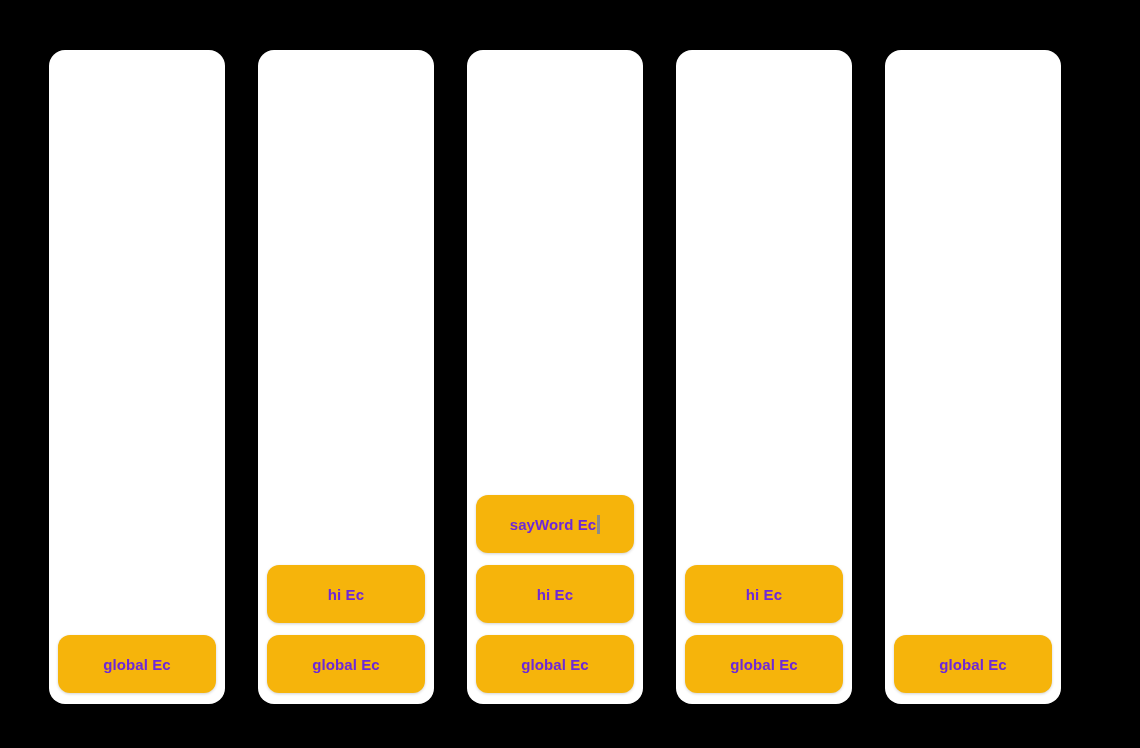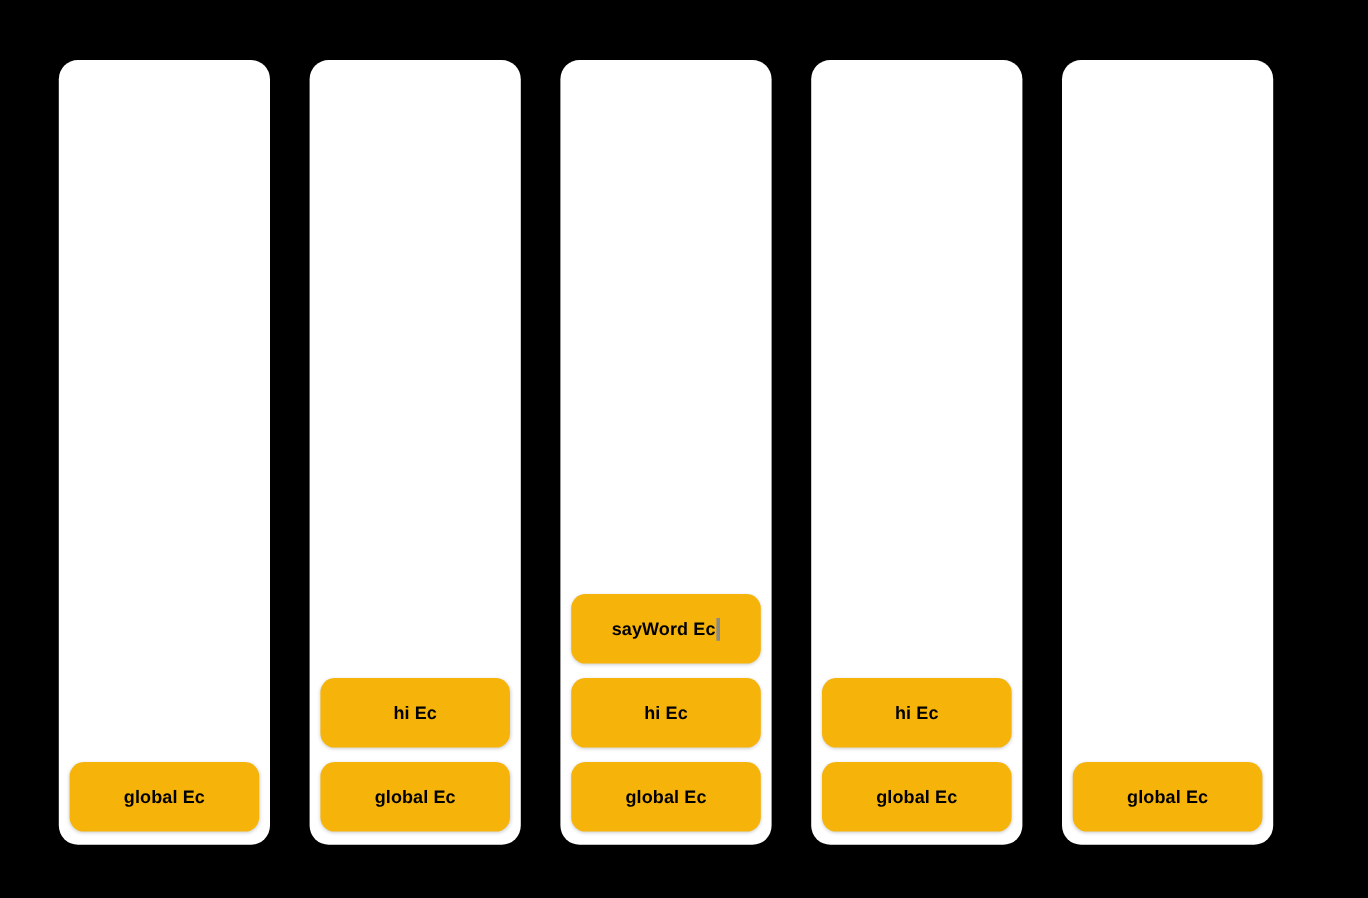--- a/index.html
+++ b/index.html
@@ -43,21 +43,21 @@
     display: flex;
     align-items: center;
     justify-content: center;
     box-shadow: 0 1px 3px rgba(0,0,0,0.18);
     cursor: pointer;
   }
 
   .context-block .block-label {
     font-size: 15px;
     font-weight: 700;
-    color: #000000;
+    color: #6d28d9;
     letter-spacing: 0.1px;
     white-space: pre;
   }
 
   .text-caret {
     display: inline-block;
     width: 3px;
     height: 19px;
     margin-left: 1px;
     background: #8b8b8b;

